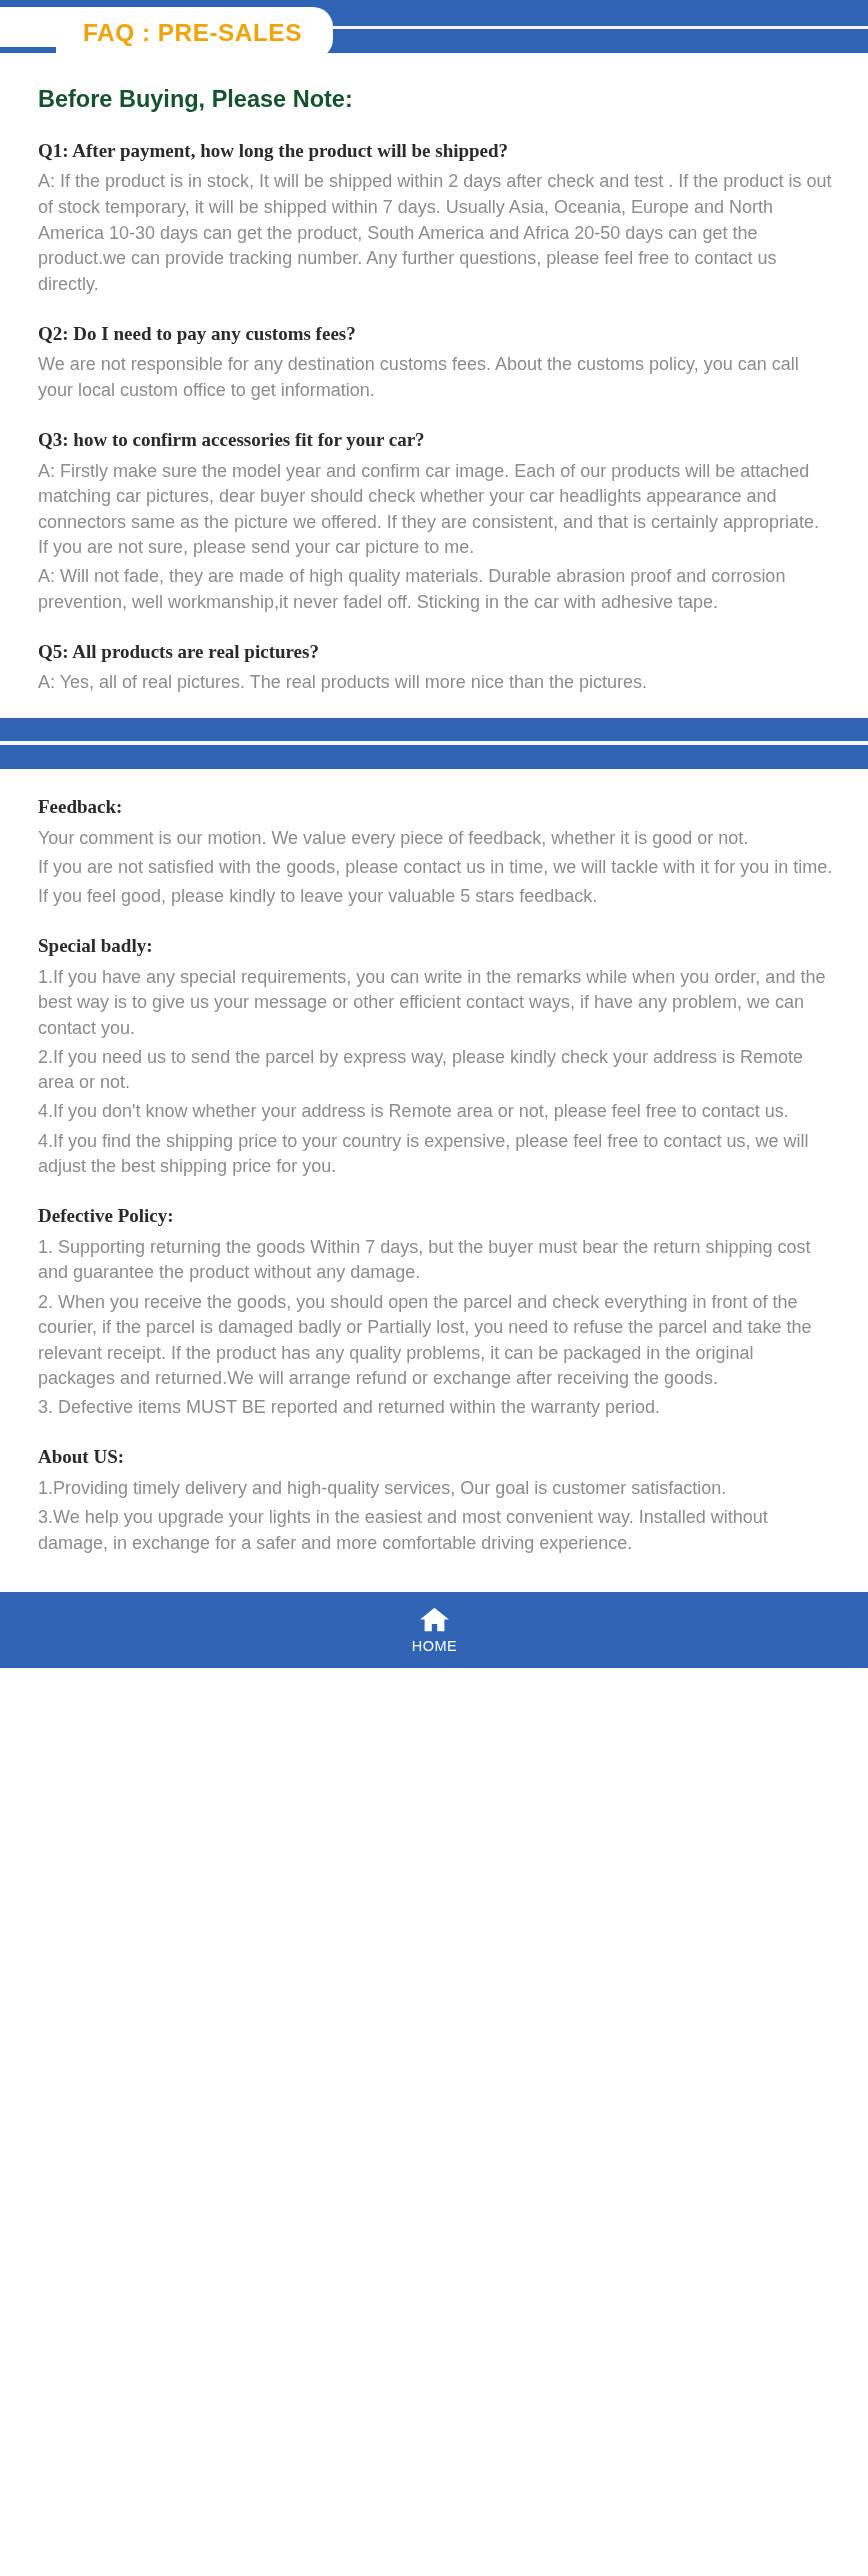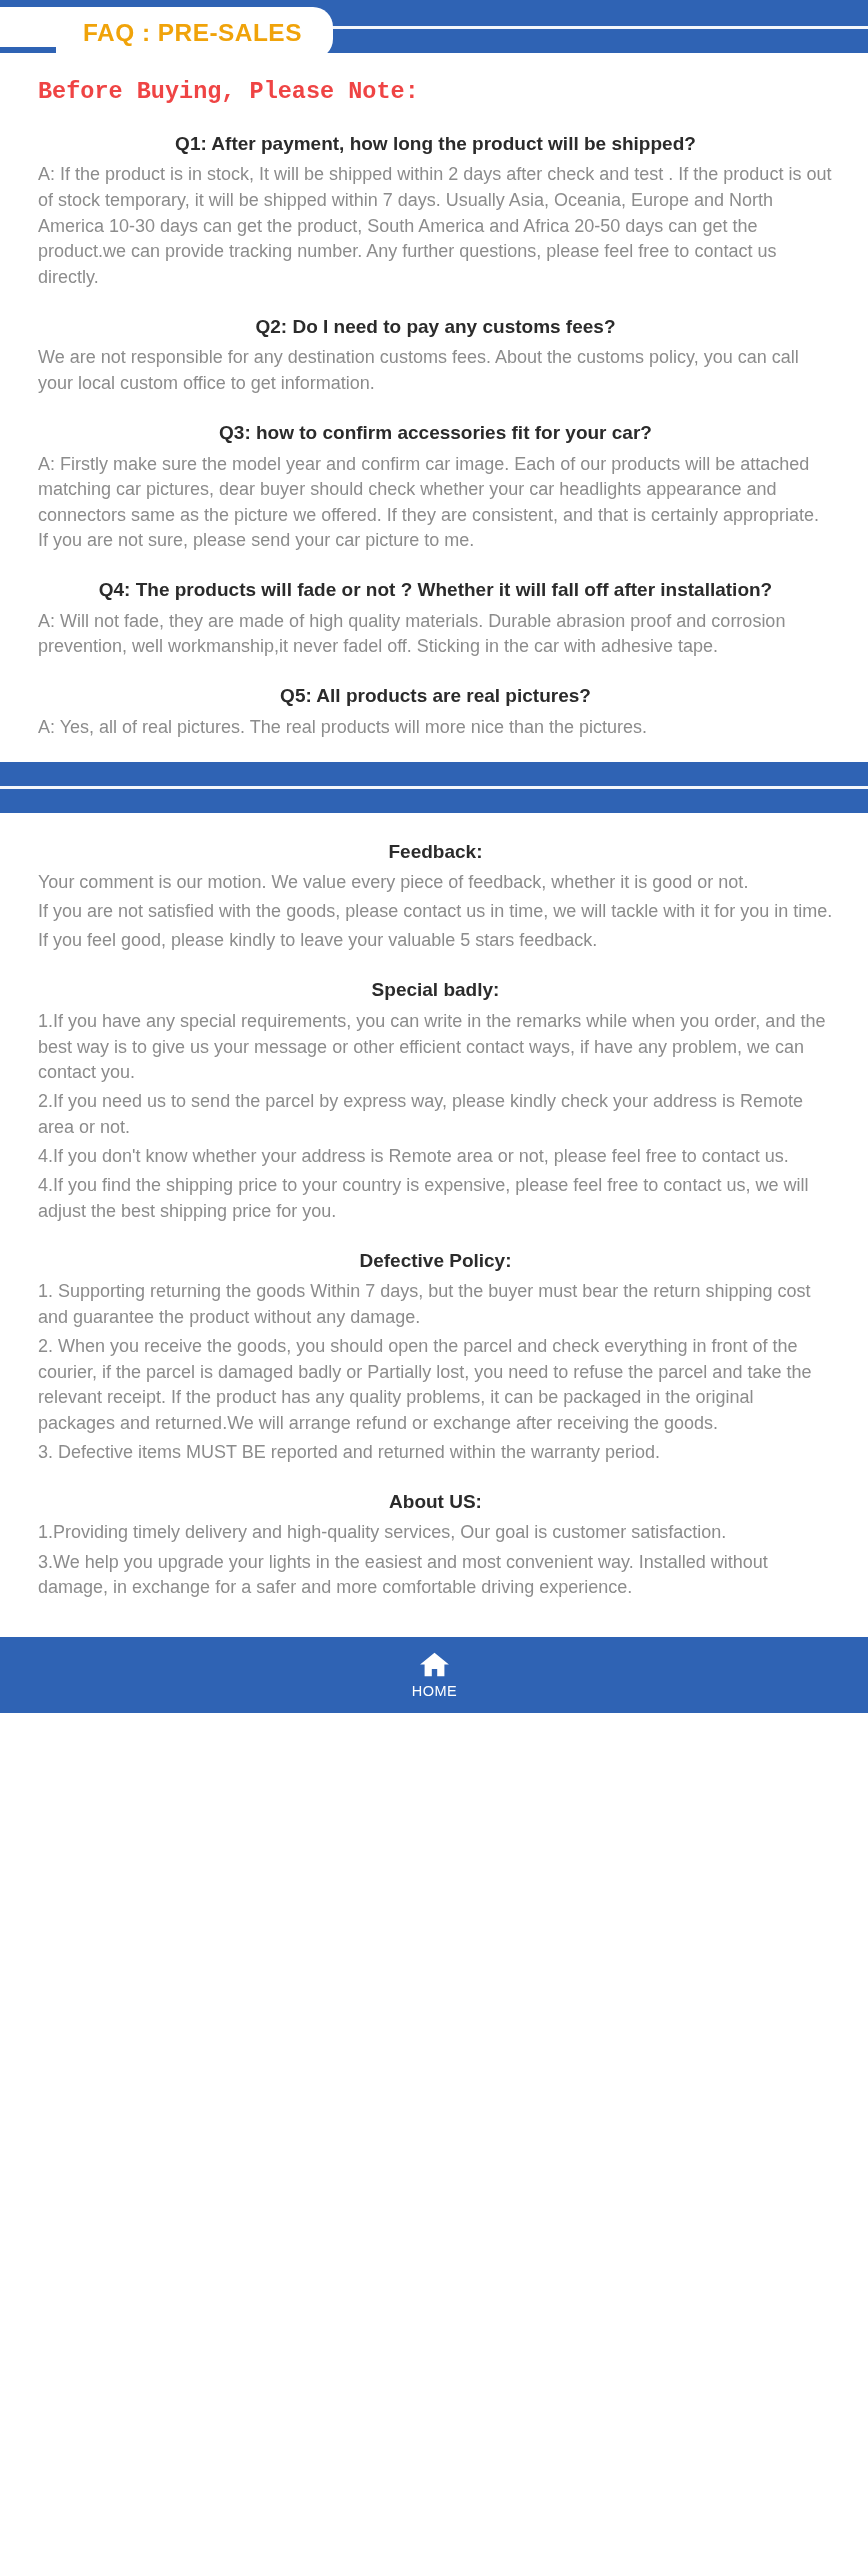--- a/index.html
+++ b/index.html
@@ -68,33 +68,32 @@
   }
 
   
   .content {
     padding: 20px 36px 9px 38px;
     box-sizing: border-box;
   }
   h2.block-title {
     font-size: 23.5px;
     font-weight: bold;
-    color: #ef4444;
-    margin: 4px 0 20px 0;
+    color: #14532d;
+    margin: 11px 0 20px 0;
     line-height: 1.3;
-    font-family: Liberation Mono, monospace;
+    font-family: Liberation Sans, sans-serif;
   }
   h3.q {
     font-size: 19px;
     font-weight: bold;
     color: #2b2b2b;
     margin: 23.5px 0 5.4px 0;
     line-height: 1.38;
-    font-family: Liberation Sans, sans-serif;
-    text-align: center;
+    font-family: Liberation Serif, serif;
   }
   h3.q.first { margin-top: 5.4px; }
   p.a {
     font-size: 18px;
     line-height: 1.42;
     color: #8c8c8c;
     margin: 0 0 3.6px 0;
     font-family: "Liberation Sans", sans-serif;
   }
   .gap { height: 9px; }
@@ -142,21 +141,20 @@
 
     <h3 class="q">Q1: After payment, how long the product will be shipped?</h3>
     <p class="a">A: If the product is in stock, It will be shipped within 2 days after check and test . If the product is out of stock temporary, it will be shipped within 7 days. Usually Asia, Oceania, Europe and North America 10-30 days can get the product, South America and Africa 20-50 days can get the product.we can provide tracking number. Any further questions, please feel free to contact us directly.</p>
 
     <h3 class="q">Q2: Do I need to pay any customs fees?</h3>
     <p class="a">We are not responsible for any destination customs fees. About the customs policy, you can call your local custom office to get information.</p>
 
     <h3 class="q">Q3: how to confirm accessories fit for your car?</h3>
     <p class="a">A: Firstly make sure the model year and confirm car image. Each of our products will be attached matching car pictures, dear buyer should check whether your car headlights appearance and connectors same as the picture we offered. If they are consistent, and that is certainly appropriate. If you are not sure, please send your car picture to me.</p>
 
-    <h3 class="q">Q4: The products will fade or not ? Whether it will fall off after installation?</h3>
     <p class="a">A: Will not fade, they are made of high quality materials. Durable abrasion proof and corrosion prevention, well workmanship,it never fadel off. Sticking in the car with adhesive tape.</p>
 
     <h3 class="q">Q5: All products are real pictures?</h3>
     <p class="a">A: Yes, all of real pictures. The real products will more nice than the pictures.</p>
     <div class="gap"></div>
   </div>
 
   <div class="banner">
     <div class="rule"></div>
   </div>

